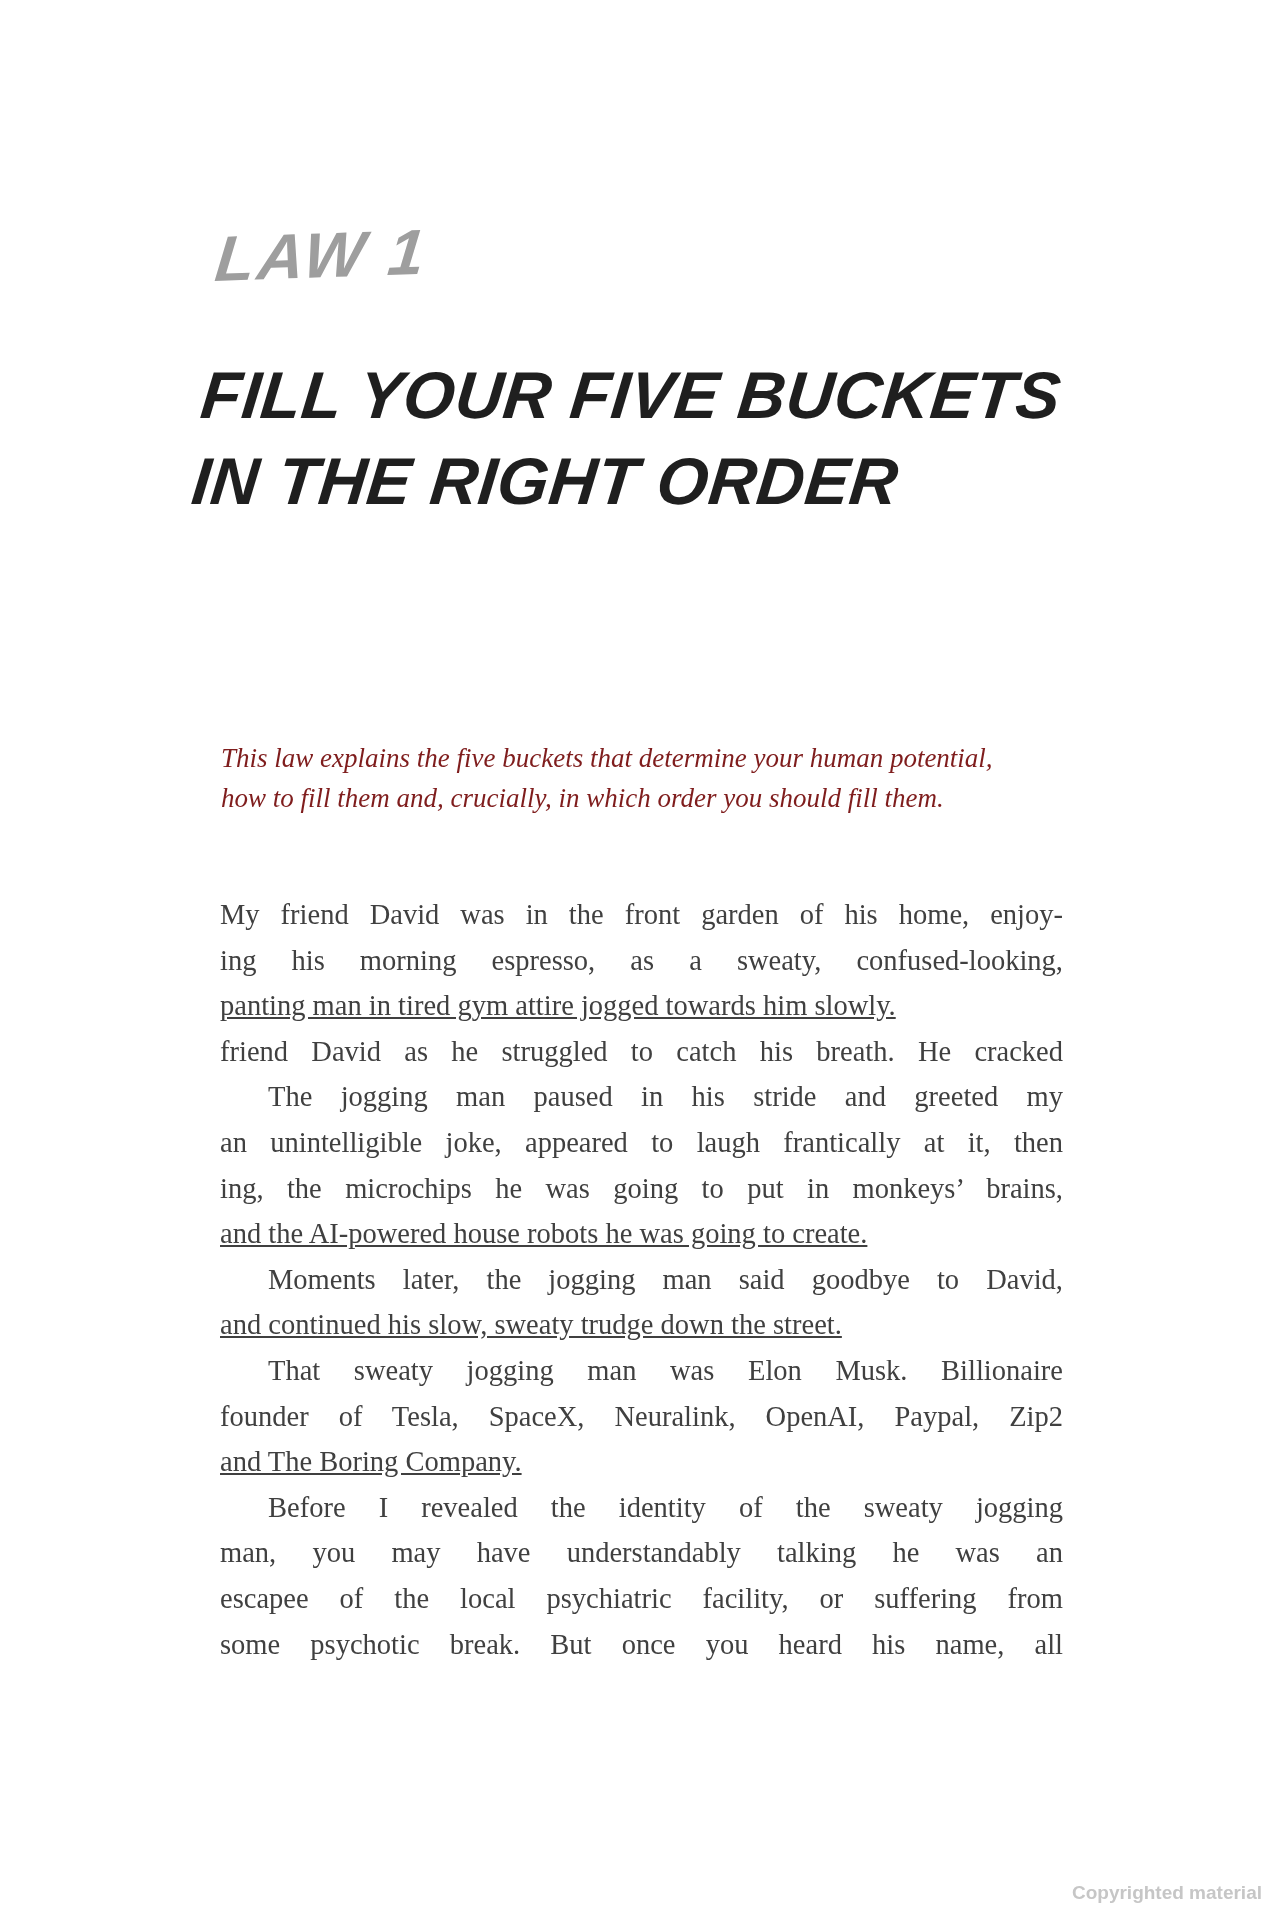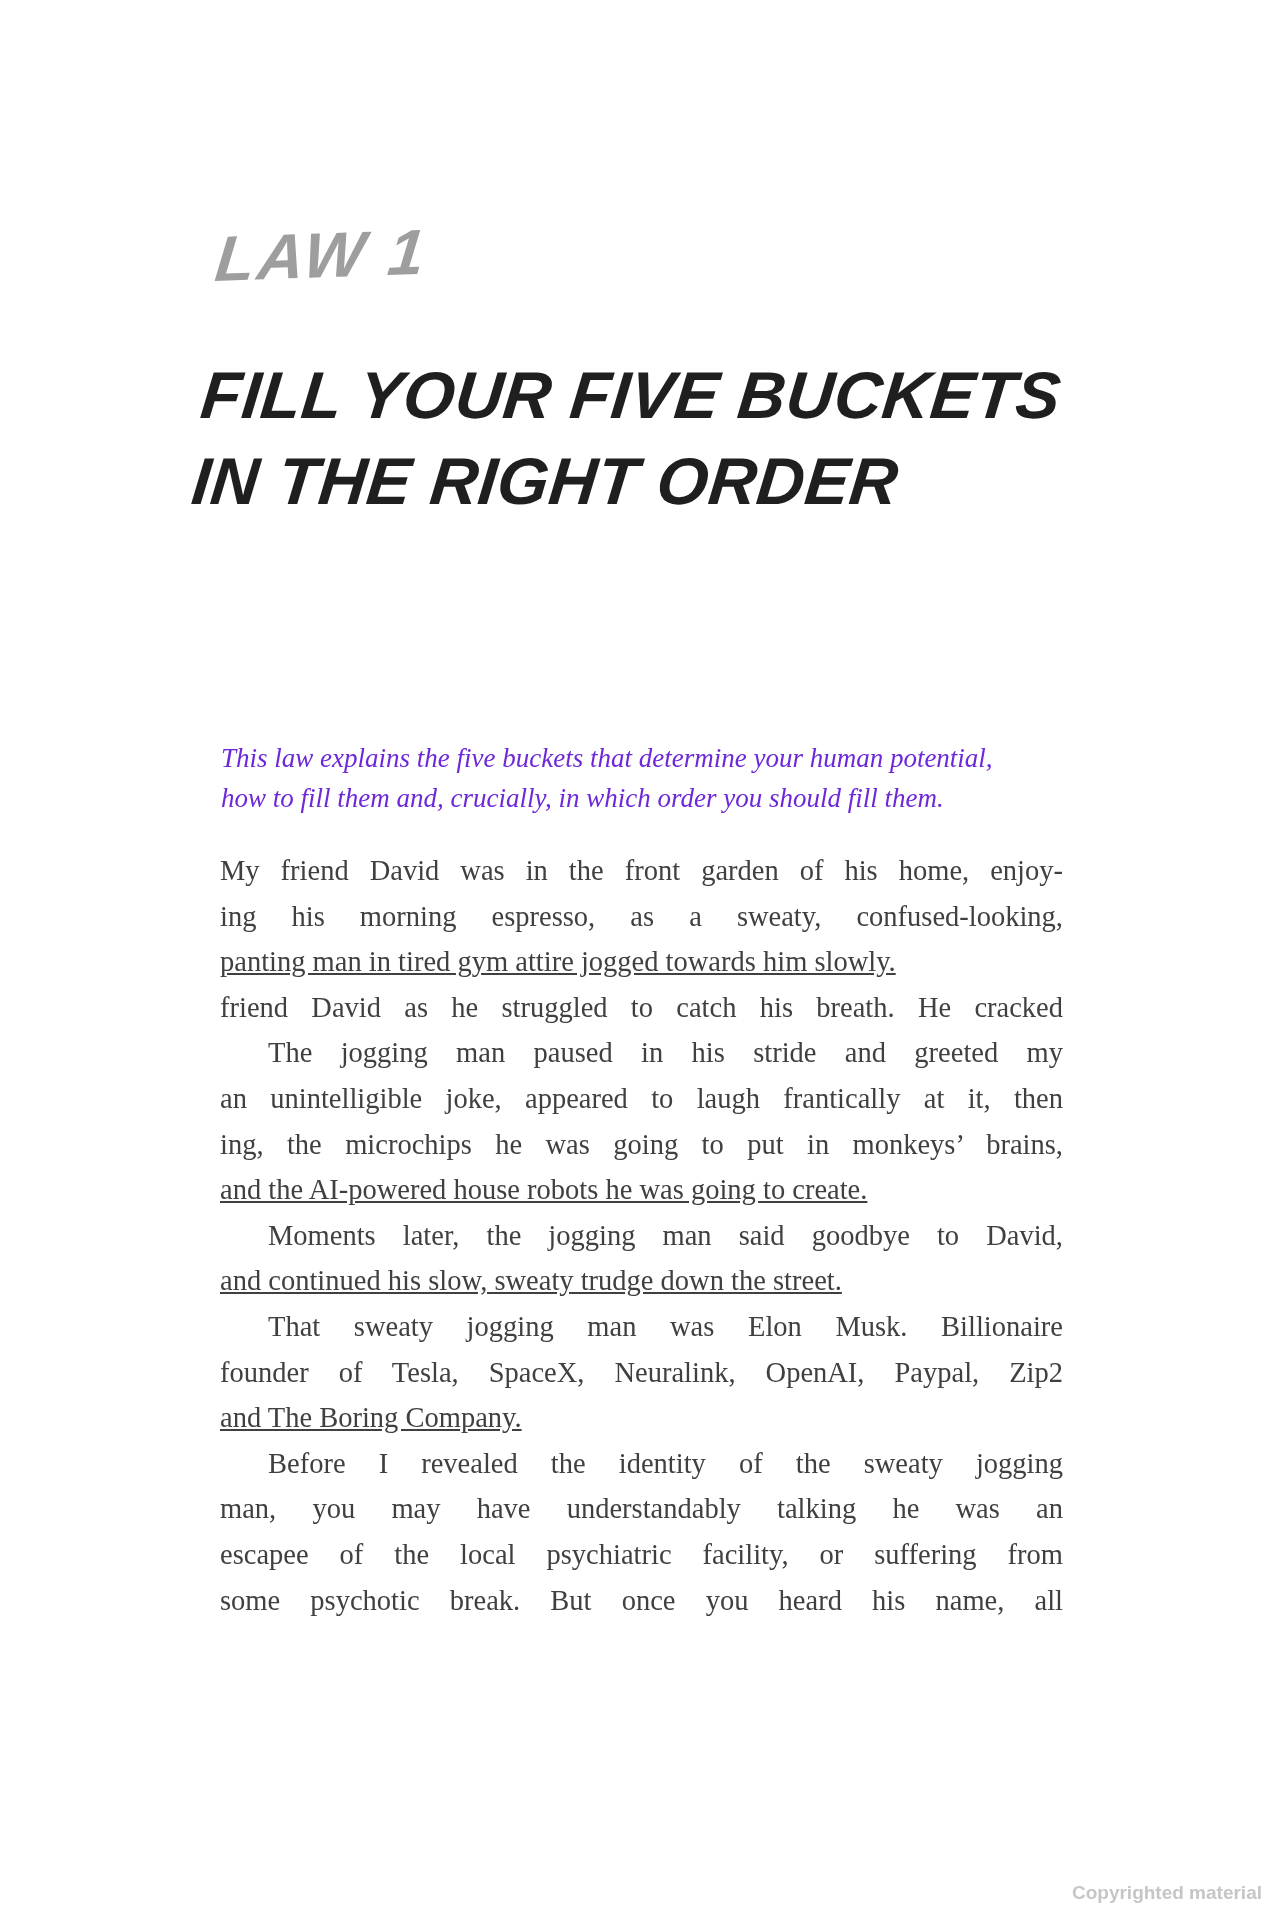--- a/index.html
+++ b/index.html
@@ -49,29 +49,29 @@
 
   
   .intro {
     position: absolute;
     left: 221px;
     top: 738px;
     width: 852px;
     font-style: italic;
     font-size: 27px;
     line-height: 40px;
-    color: #6d28d9;
+    color: #7f1d1d;
   }
   .intro .line { white-space: nowrap; }
 
   
   .body-text {
     position: absolute;
     left: 220px;
-    top: 848px;
+    top: 892px;
     width: 843px;
     font-size: 28.5px;
     line-height: 45.6px;
     color: var(--body-color, #404040);
   }
   .body-text .line {
     text-align: justify;
     text-align-last: justify;
     height: 45.6px;
     overflow: visible;

